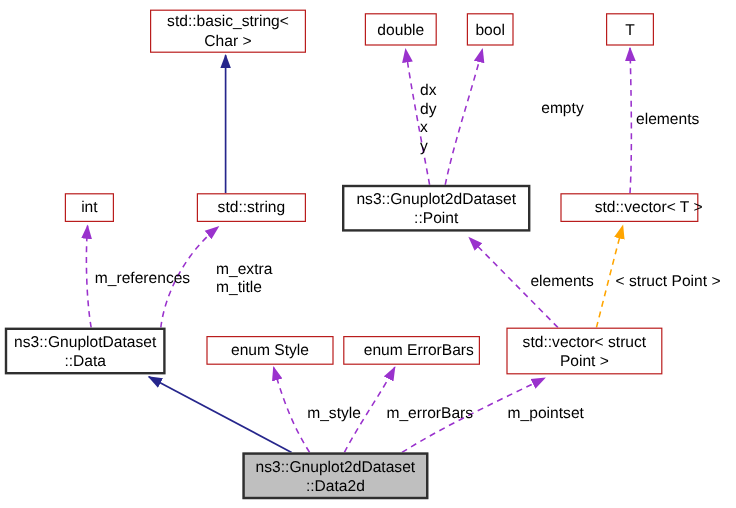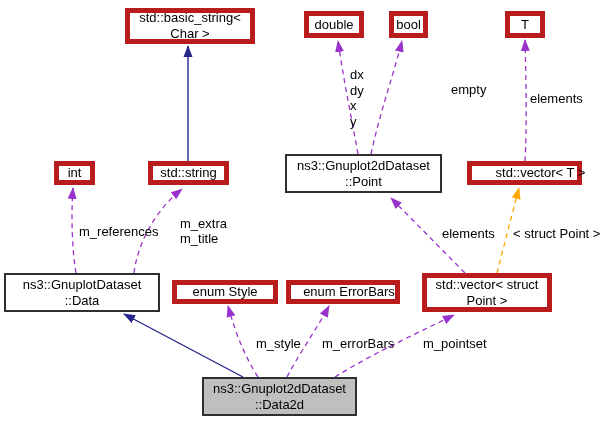--- a/index.html
+++ b/index.html
@@ -2,21 +2,21 @@
 <html><head>
 <meta charset="utf-8">
 <style>
   html,body{margin:0;padding:0;background:#ffffff;}
   #canvas{
     position:relative;width:613px;height:423px;background:#ffffff;overflow:hidden;
     font-family:"Liberation Sans","DejaVu Sans",sans-serif;color:#000;
   }
   #edges{position:absolute;left:0;top:0;width:613px;height:423px;}
   .node{
-    position:absolute;background:#ffffff;border:5px solid #b91c1c;
+    position:absolute;background:#ffffff;border:1px solid #b91c1c;
     display:flex;flex-direction:column;align-items:center;justify-content:center;
     font-size:13px;line-height:16px;text-align:center;white-space:nowrap;
     box-sizing:border-box;cursor:pointer;
   }
   .node.highlight{border:2px solid #2f2f2f;}
   .node.main{border:2px solid #2f2f2f;background:#bfbfbf;}
   .edge-label{
     position:absolute;font-size:13px;line-height:15px;white-space:nowrap;color:#000;
   }
   .edge-label.center{text-align:left;}
@@ -78,34 +78,34 @@
   </div>
 
   <div class="node" style="left:505px;top:11px;width:40px;height:27px;">
     <span>T</span>
   </div>
 
   <div class="node" style="left:54px;top:161px;width:41px;height:24px;text-align:center;">
     <span>int</span>
   </div>
 
-  <div class="node" style="left:148px;top:161px;width:81px;height:24px;">
+  <div class="node" style="left:164px;top:161px;width:91px;height:24px;">
     <span>std::string</span>
   </div>
 
   <div class="node highlight" style="left:285px;top:154px;width:157px;height:39px;">
     <span>ns3::Gnuplot2dDataset</span>
     <span>::Point</span>
   </div>
 
   <div class="node" style="left:467px;top:161px;width:115px;height:24px;padding-left:32px;">
     <span>std::vector&lt; T &gt;</span>
   </div>
 
-  <div class="node highlight" style="left:4px;top:273px;width:156px;height:39px;">
+  <div class="node highlight" style="left:4px;top:273px;width:134px;height:39px;">
     <span>ns3::GnuplotDataset</span>
     <span>::Data</span>
   </div>
 
   <div class="node" style="left:172px;top:280px;width:106px;height:24px;">
     <span>enum Style</span>
   </div>
 
   <div class="node" style="left:286px;top:280px;width:114px;height:24px;padding-left:12px;">
     <span>enum ErrorBars</span>

